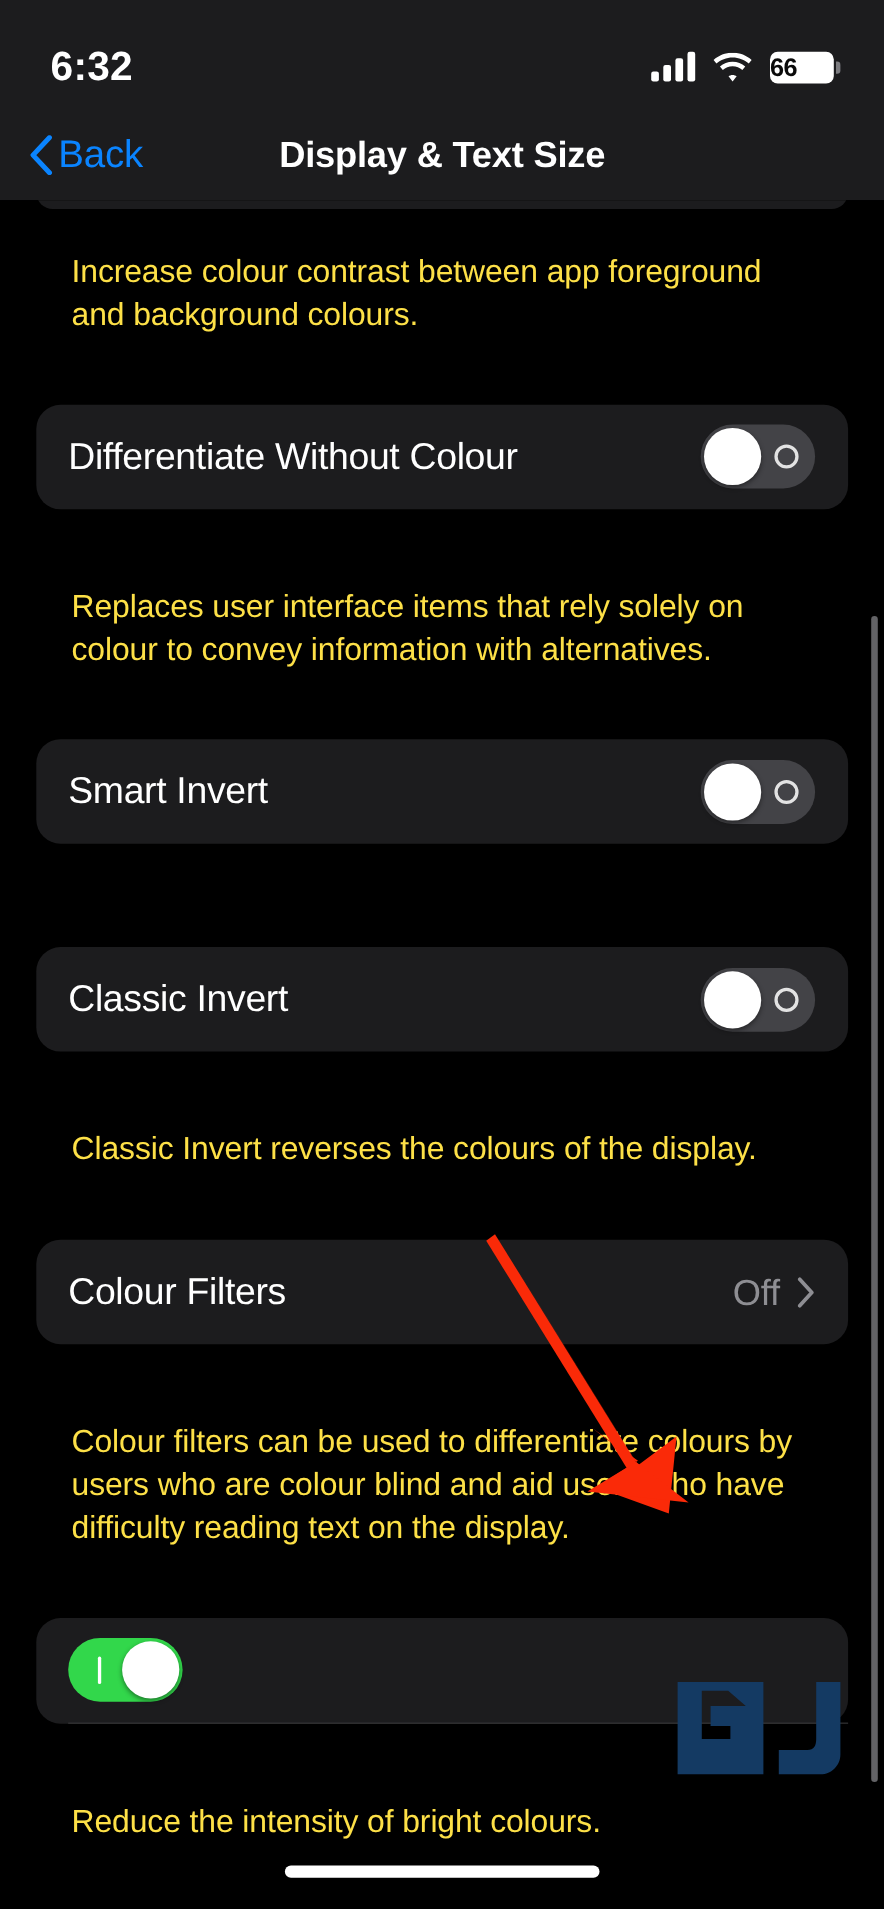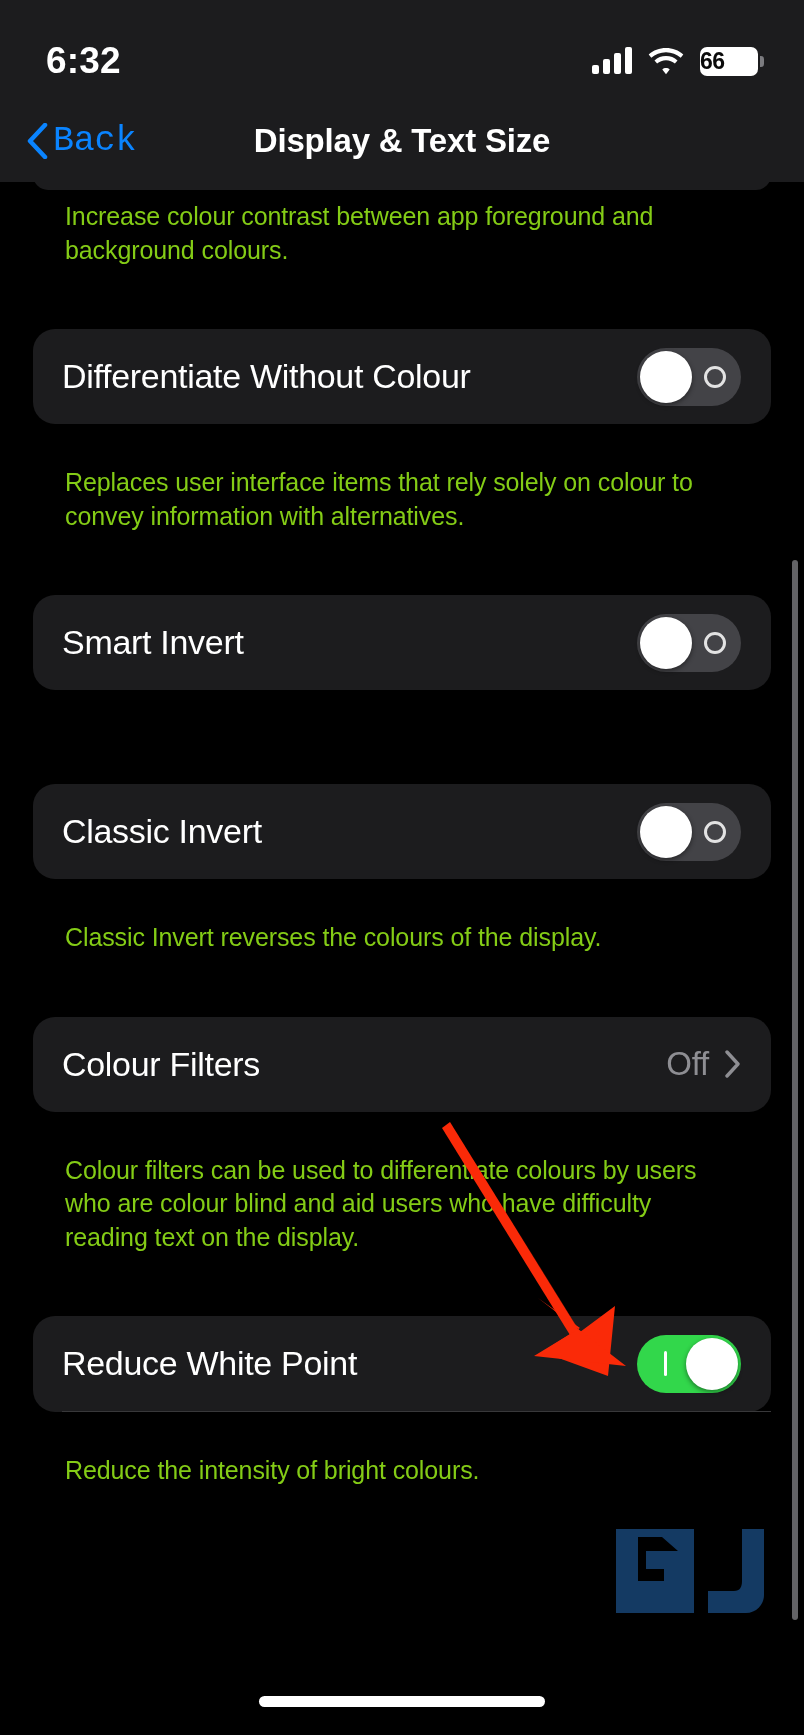--- a/index.html
+++ b/index.html
@@ -106,21 +106,20 @@
     display: flex;
     align-items: center;
     padding: 0 26px;
   }
 
   .back-button {
     display: flex;
     align-items: center;
     gap: 5px;
     cursor: pointer;
-    font-family: Liberation Mono, monospace;
   }
   .chevron-left {
     width: 22px; height: 36px;
     display: block;
   }
   .back-label {
     font-size: 35px;
     color: #0a84ff;
     letter-spacing: -0.2px;
   }
@@ -150,25 +149,26 @@
     position: absolute;
     top: -22px;
     left: 33px;
     right: 33px;
     height: 30px;
     background: #1c1c1e;
     border-radius: 22px;
   }
 
   .footnote {
-    font-size: 25px;
+    font-size: 29px;
     line-height: 1.34;
-    color: #84cc16;
+    color: #fde047;
     padding: 0 66px 0 65px;
     letter-spacing: -0.1px;
+    margin-top: 28px;
   }
 
   .card {
     background: #1c1c1e;
     border-radius: 22px;
     margin: 0 33px;
   }
 
   .row {
     display: flex;
@@ -481,21 +481,20 @@
     </div>
 
     <div class="gap-md"></div>
 
     <div class="footnote">Colour filters can be used to differentiate colours by users who are colour blind and aid users who have difficulty reading text on the display.</div>
 
     <div class="gap-xl"></div>
 
     <div class="card">
       <div class="row">
-        <span class="row-label">Reduce White Point</span>
         <span class="toggle on">
           <span class="state-glyph">
               <span class="glyph-i"></span>
             </span>
           <span class="knob"></span>
         </span>
       </div>
       <div class="slider-sep"></div>
     </div>
 

